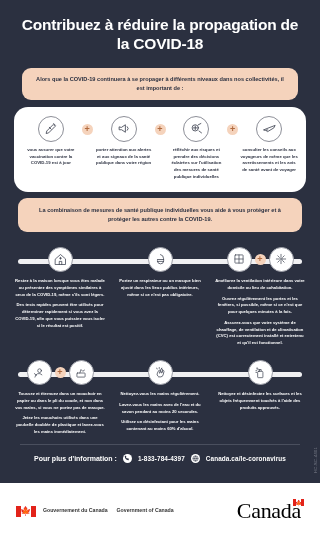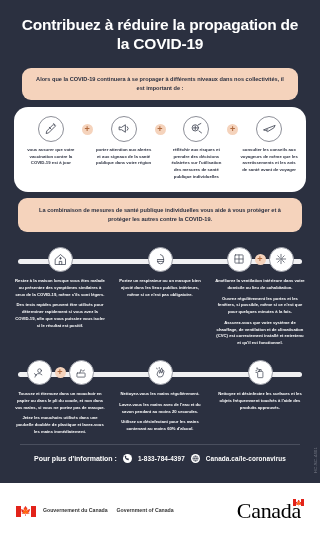--- a/index.html
+++ b/index.html
@@ -233,21 +233,21 @@
     writing-mode: vertical-rl;
     transform: rotate(180deg);
   }
 </style>
 </head>
 <body>
 
 <div id="poster">
 
   <div class="title-wrap">
-    <div class="title">Contribuez à réduire la propagation de la COVID-19</div>
+    <div class="title">Contribuez à réduire la propagation de la COVID-18</div>
   </div>
 
   <div class="banner">Alors que la COVID-19 continuera à se propager à différents niveaux dans nos collectivités, il est important de :</div>
 
   <div class="card">
     <div class="card-row">
 
       <div class="card-col">
         <div class="circ">
           <svg width="15" height="15" viewBox="0 0 24 24" fill="none" stroke="#3a3f4d" stroke-width="1.3" stroke-linecap="round">

